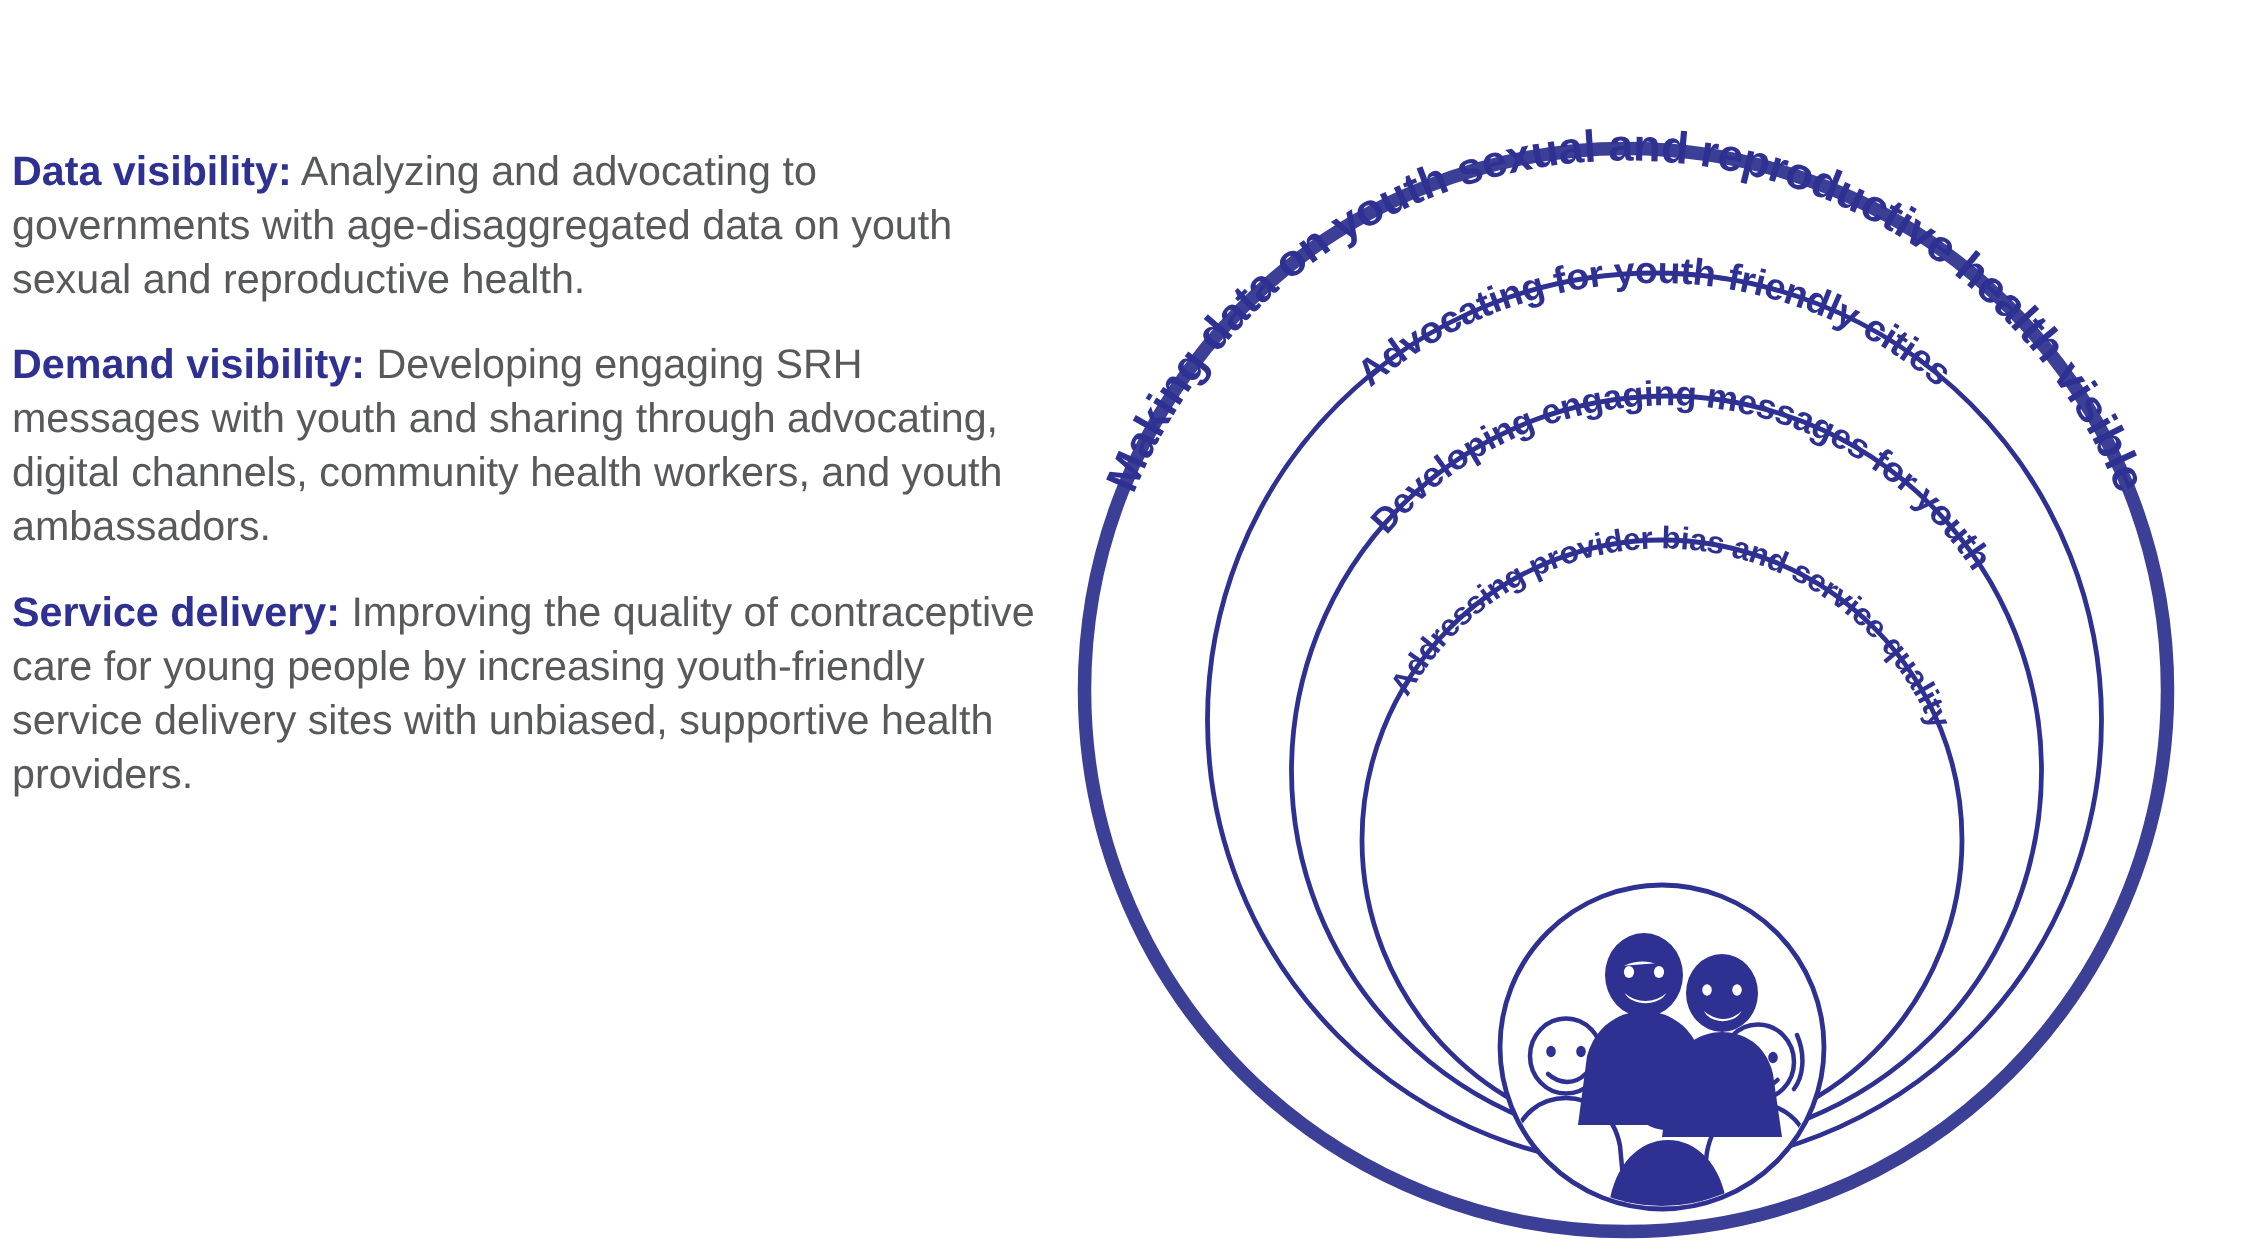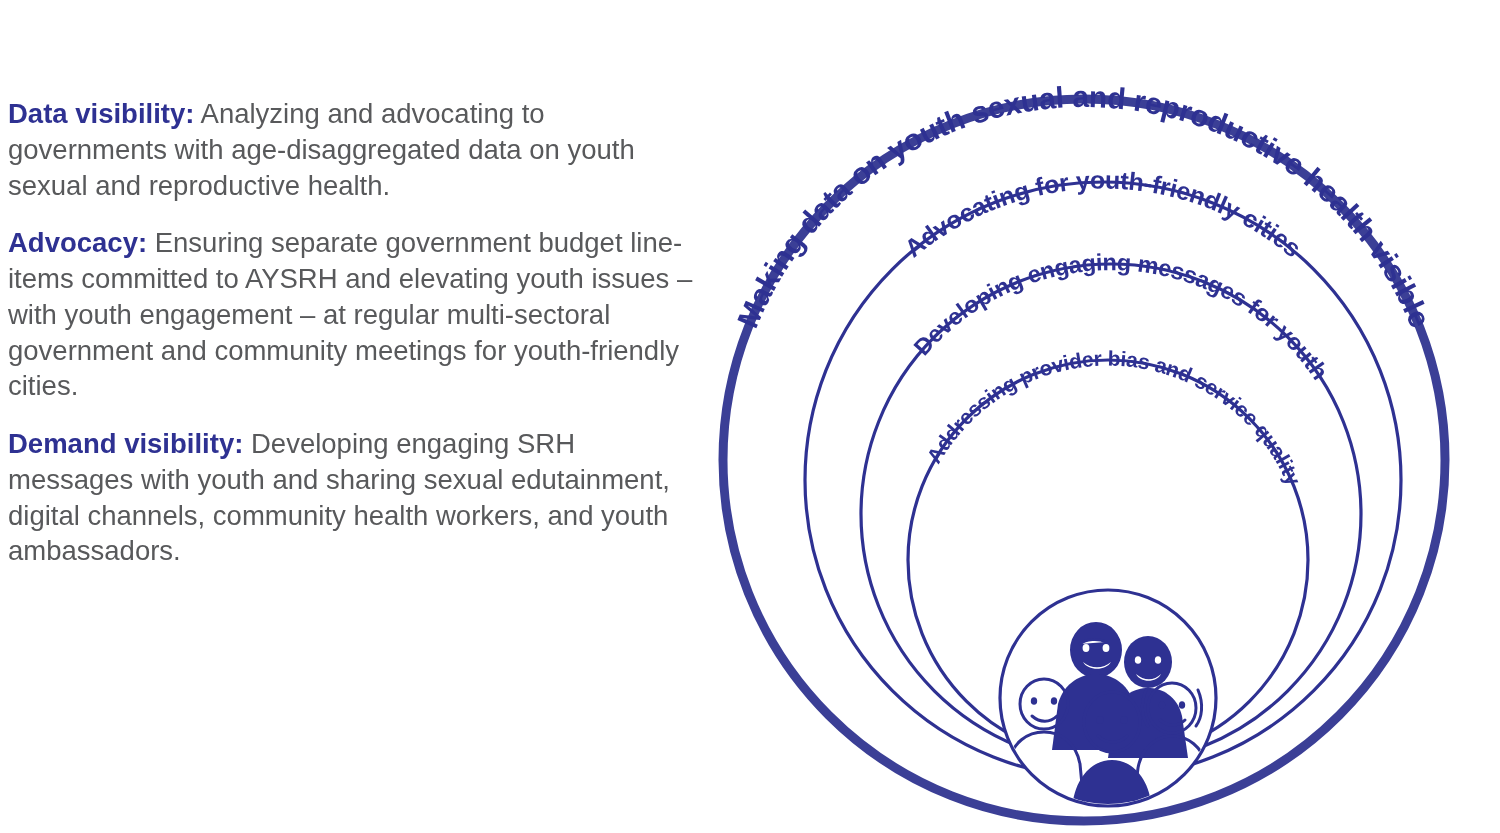--- a/index.html
+++ b/index.html
@@ -81,28 +81,28 @@
 <body>
 
 <div id="root">
 
   <div id="text-column">
 
     <p class="para">
       <span class="lead">Data visibility:</span><span> Analyzing and advocating to governments with age-disaggregated data on youth sexual and reproductive health.</span>
     </p>
 
+
     <p class="para">
-      <span class="lead">Advocacy:</span><span> Ensuring separate government budget line-items committed to AYSRH and elevating youth issues – with youth engagement – at regular multi-sectoral government and community meetings for youth-friendly cities.</span>
+      <span class="lead">Demand visibility:</span><span> Developing engaging SRH messages with youth and sharing through advocating, digital channels, community health workers, and youth ambassadors.</span>
     </p>
 
     <p class="para">
-      <span class="lead">Demand visibility:</span><span> Developing engaging SRH messages with youth and sharing sexual edutainment, digital channels, community health workers, and youth ambassadors.</span>
+      <span class="lead">Service delivery:</span><span> Improving the quality of contraceptive care for young people by increasing youth-friendly service delivery sites with unbiased, supportive health providers.</span>
     </p>
-
 
   </div>
 
   <div id="diagram">
     <svg width="800" height="833" viewBox="0 0 800 833" xmlns="http://www.w3.org/2000/svg">
       <defs>
 
         <path id="arc1" d="M 55,416 A 361,361 0 0 1 777,416" fill="none"></path>
         <path id="arc2" d="M 137,436 A 298,298 0 0 1 733,436" fill="none"></path>
         <path id="arc3" d="M 193,470 A 250,250 0 0 1 693,470" fill="none"></path>

